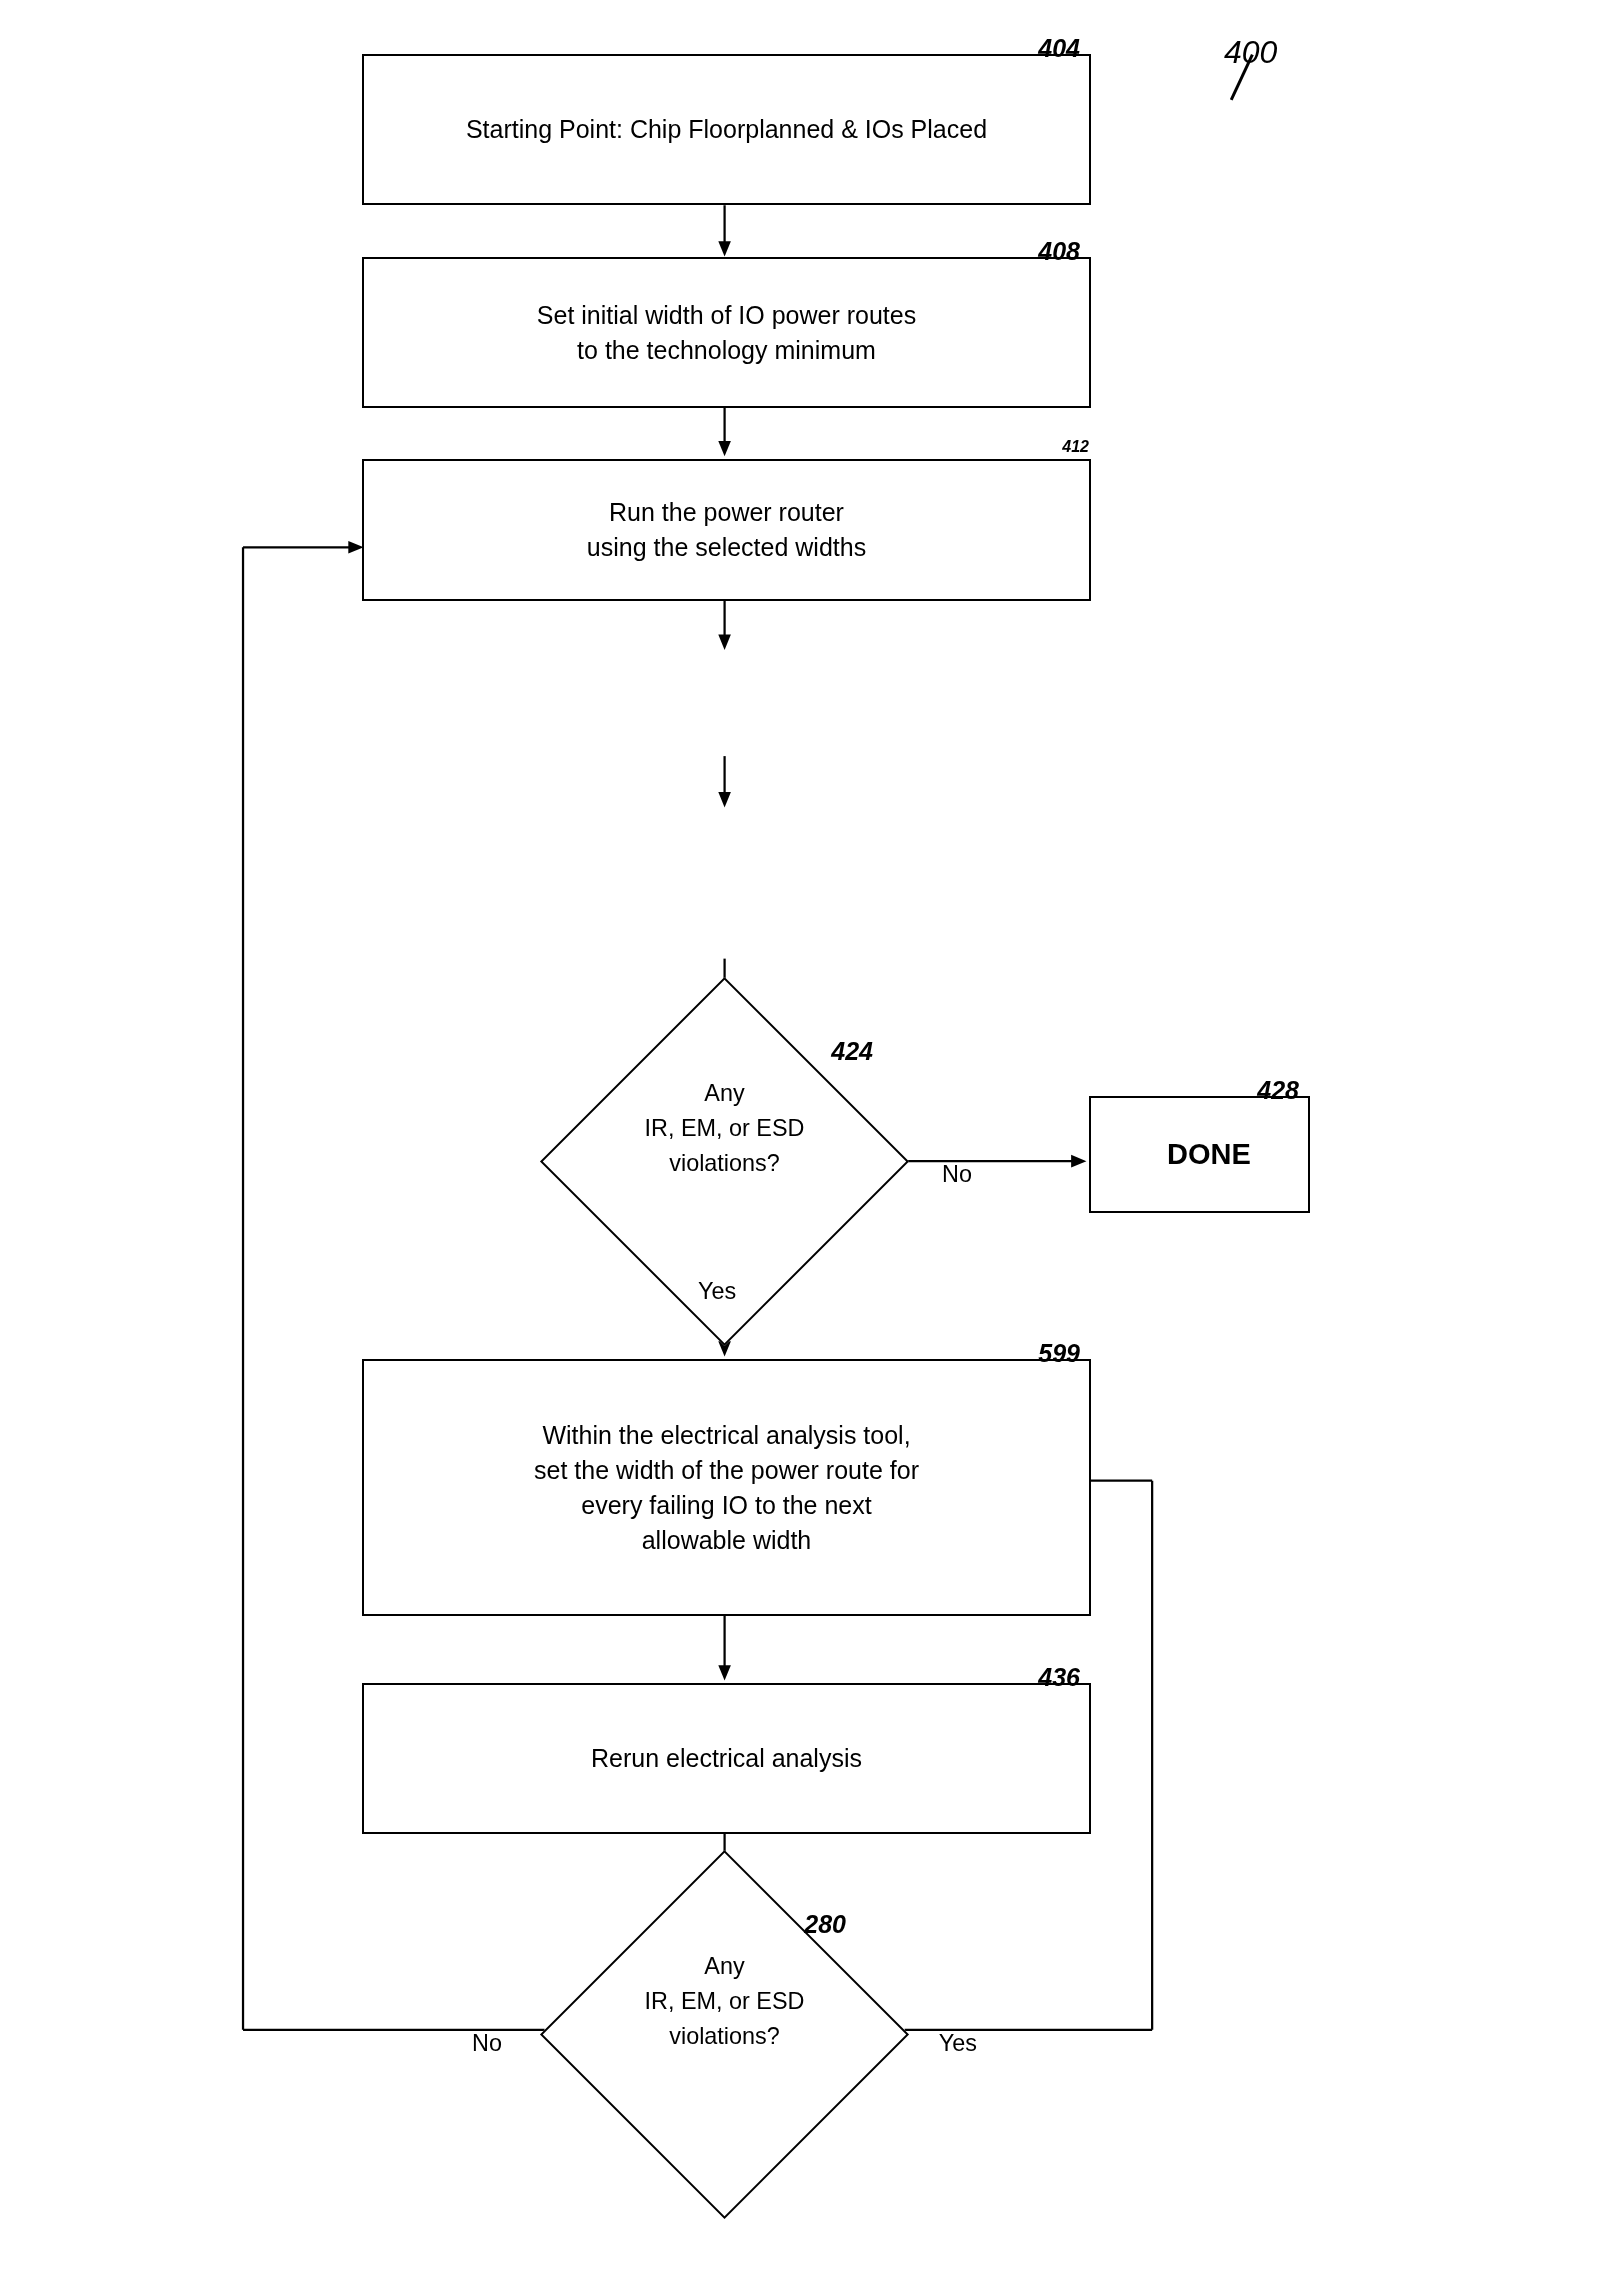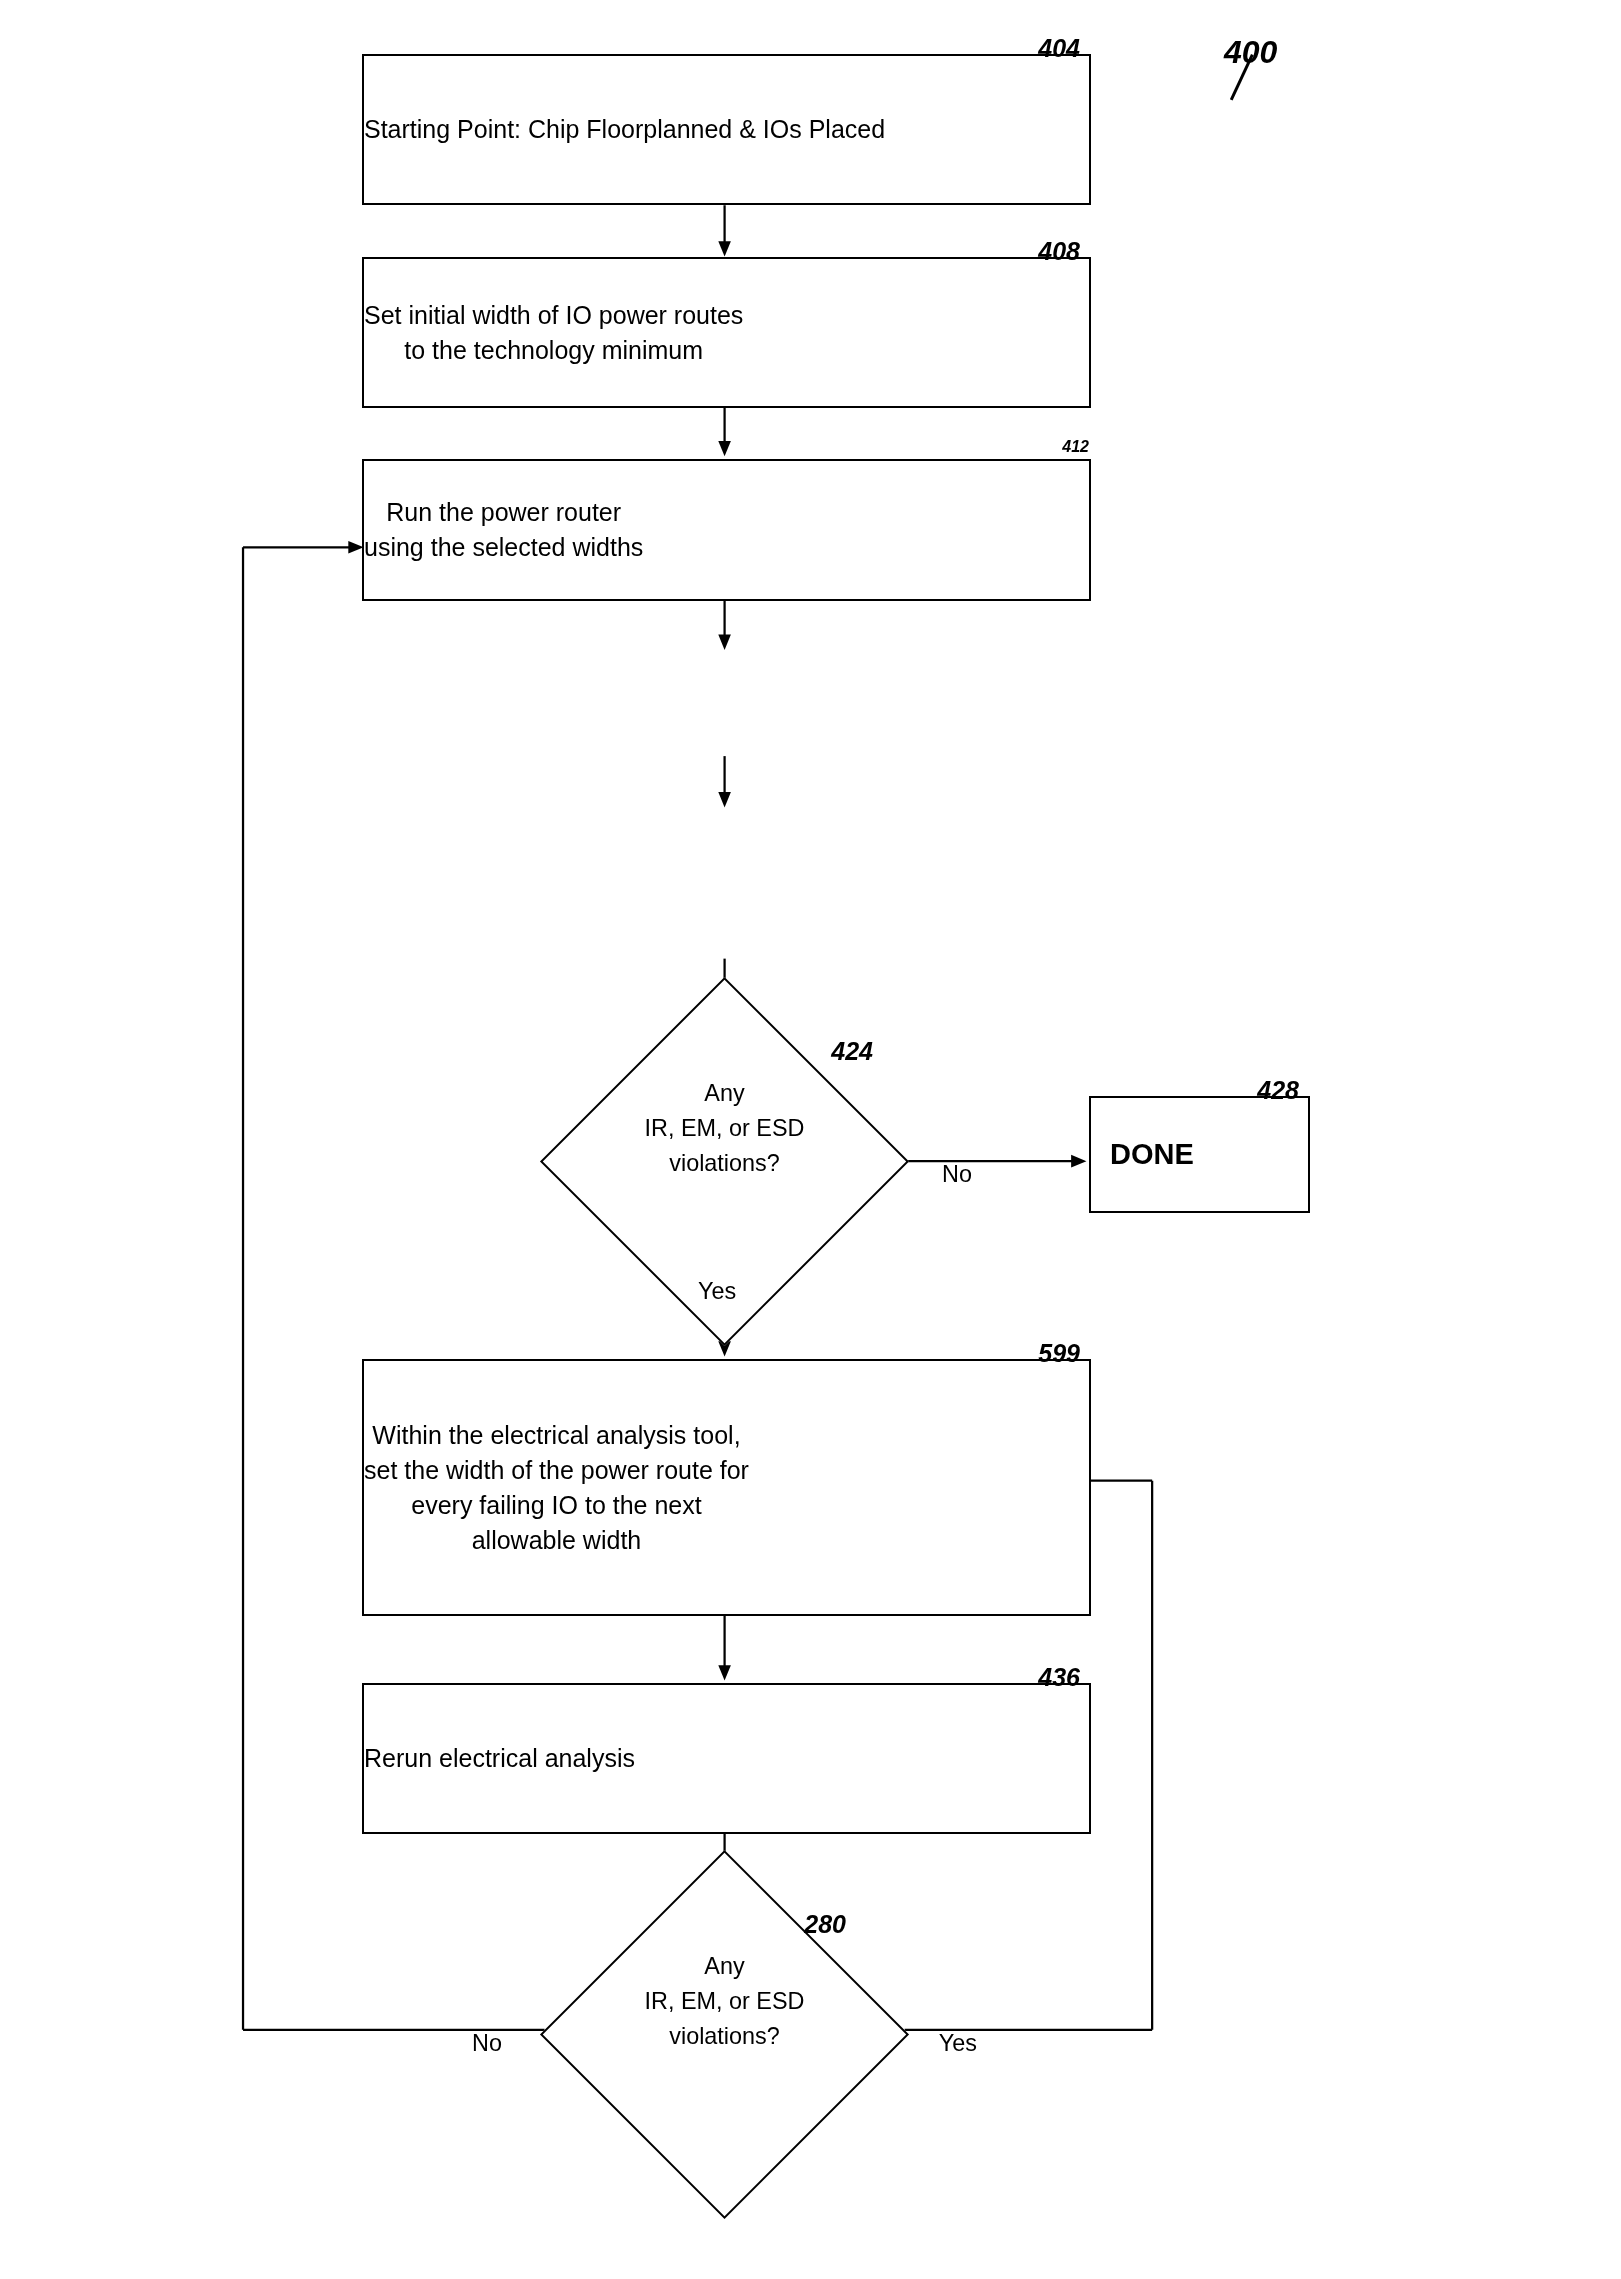--- a/index.html
+++ b/index.html
@@ -18,21 +18,21 @@
       height: 2280px;
     }
 
     
     .flow-box {
       position: absolute;
       border: 2.3px solid #000;
       background: #fff;
       display: flex;
       align-items: center;
-      justify-content: flex-start;
+      justify-content: center;
       text-align: center;
       font-size: 25px;
       line-height: 1.4;
     }
 
     .diamond-inner {
       transform: rotate(45deg);
       border: 2.3px solid #000;
       background: #fff;
       position: absolute;
@@ -98,21 +98,21 @@
     <polygon points="1123,1645 1140,1638 1140,1652" fill="#000"></polygon>
 
     <line x1="605" y1="2255" x2="270" y2="2255" stroke="#000" stroke-width="2.5"></line>
 
     <line x1="270" y1="2255" x2="270" y2="608" stroke="#000" stroke-width="2.5"></line>
 
     <line x1="270" y1="608" x2="397" y2="608" stroke="#000" stroke-width="2.5"></line>
     <polygon points="404,608 387,601 387,615" fill="#000"></polygon>
   </svg>
 
-  <div style="position:absolute; top:34px; left:1224px; font-size:32px; font-weight:bold; font-style:italic;">400</div>
+  <div style="position:absolute; top:34px; left:1224px; font-size:32px; font-weight:normal; font-style:italic;">400</div>
   <div style="position:absolute; top:54px; left:1251px; width:2.7px; height:50px; background:#000; transform:rotate(25deg); transform-origin:top left;"></div>
 
   <div class="flow-box" style="left:362px; top:54px; width:729px; height:151px;">
     <div>
       <div style="position:absolute; top:-25px; right:9px; font-size:25px; font-weight:bold; font-style:italic;">404</div>
       <div>Starting Point:
 Chip Floorplanned &amp; IOs Placed</div>
     </div>
   </div>
 

